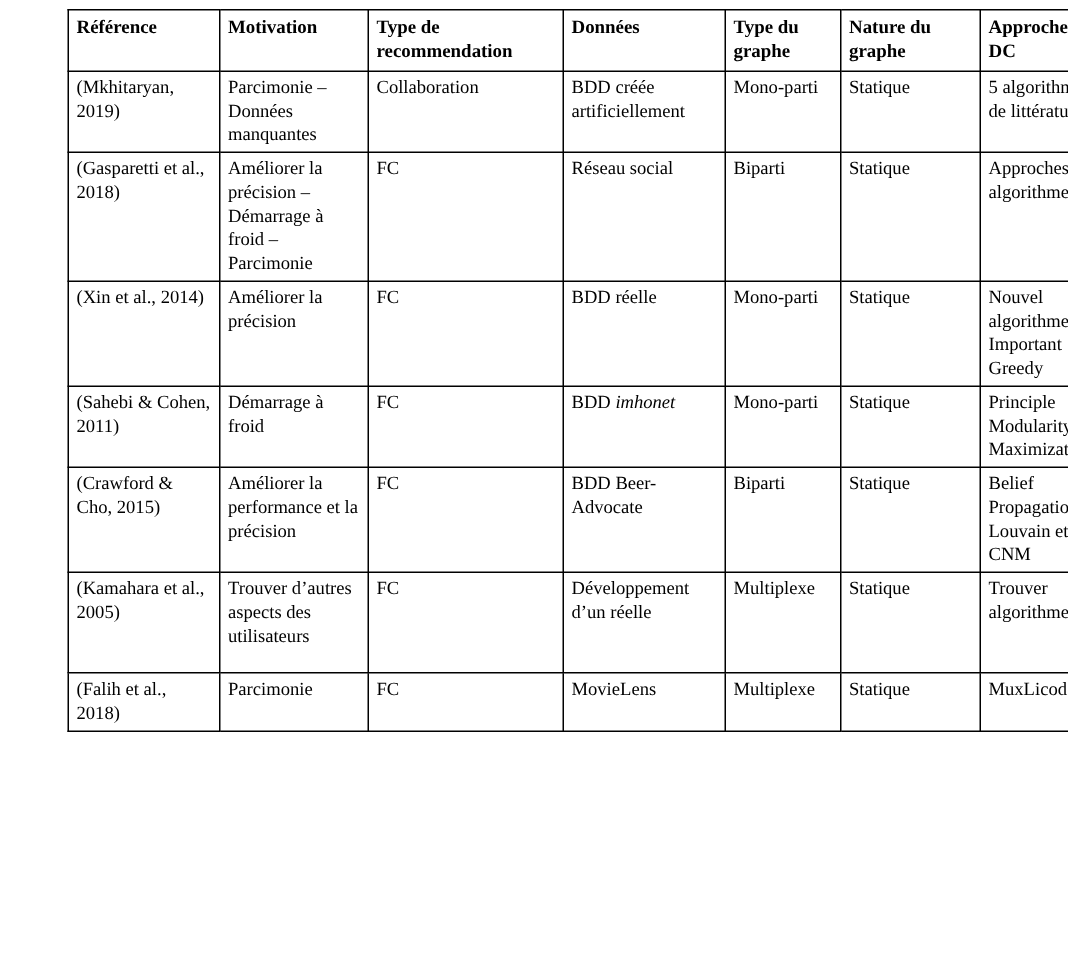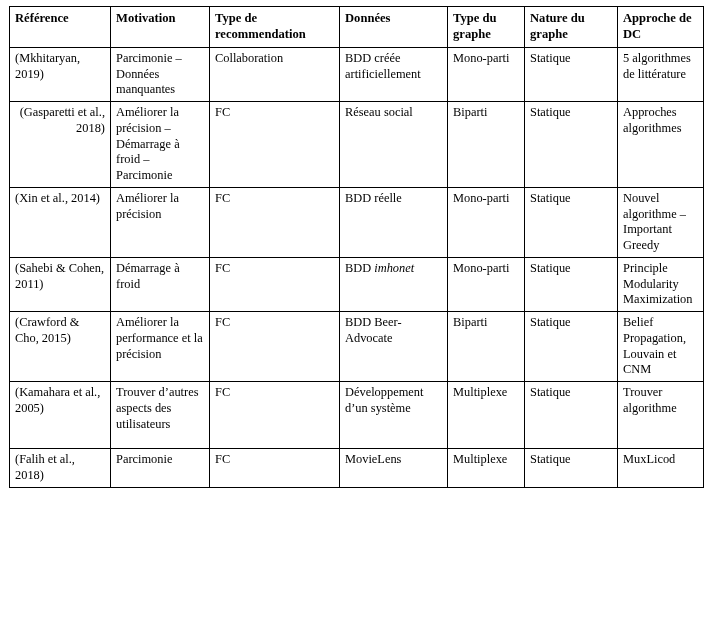--- a/index.html
+++ b/index.html
@@ -12,20 +12,21 @@
     width: 712px;
     height: 643px;
     font-family: "Liberation Serif", "DejaVu Serif", serif;
     color: #000000;
     overflow: hidden;
   }
   .table-wrap {
     padding: 6px 9px 0 9px;
     box-sizing: border-box;
     width: 654px;
+    margin-left: 36px;
   }
   table.cmp {
     border-collapse: collapse;
     table-layout: fixed;
     width: 694px;
     font-size: 12.4px;
     line-height: 1.27;
   }
   table.cmp th,
   table.cmp td {
@@ -88,21 +89,21 @@
         <tr data-name="table-row">
           <td data-name="cell-reference" style="height: 44px;">(Mkhitaryan, 2019)</td>
           <td data-name="cell-motivation">Parcimonie – Données manquantes</td>
           <td data-name="cell-type_reco">Collaboration</td>
           <td data-name="cell-donnees">BDD créée artificiellement</td>
           <td data-name="cell-type_graphe">Mono-parti</td>
           <td data-name="cell-nature_graphe">Statique</td>
           <td data-name="cell-approche_dc">5 algorithmes de littérature</td>
         </tr>
         <tr data-name="table-row">
-          <td data-name="cell-reference" style="height: 78px; text-align: right;">(Gasparetti et al., 2018)</td>
+          <td data-name="cell-reference" style="height: 78px;">(Gasparetti et al., 2018)</td>
           <td data-name="cell-motivation">Améliorer la précision – Démarrage à froid – Parcimonie</td>
           <td data-name="cell-type_reco">FC</td>
           <td data-name="cell-donnees">Réseau social</td>
           <td data-name="cell-type_graphe">Biparti</td>
           <td data-name="cell-nature_graphe">Statique</td>
           <td data-name="cell-approche_dc">Approches algorithmes</td>
         </tr>
         <tr data-name="table-row">
           <td data-name="cell-reference" style="height: 60px;">(Xin et al., 2014)</td>
           <td data-name="cell-motivation">Améliorer la précision</td>
@@ -127,21 +128,21 @@
           <td data-name="cell-type_reco">FC</td>
           <td data-name="cell-donnees">BDD Beer-Advocate</td>
           <td data-name="cell-type_graphe">Biparti</td>
           <td data-name="cell-nature_graphe">Statique</td>
           <td data-name="cell-approche_dc">Belief Propagation, Louvain et CNM</td>
         </tr>
         <tr data-name="table-row">
           <td data-name="cell-reference" style="height: 60px;">(Kamahara et al., 2005)</td>
           <td data-name="cell-motivation">Trouver d’autres aspects des utilisateurs</td>
           <td data-name="cell-type_reco">FC</td>
-          <td data-name="cell-donnees">Développement d’un système</td>
+          <td data-name="cell-donnees">Développement d’un réelle</td>
           <td data-name="cell-type_graphe">Multiplexe</td>
           <td data-name="cell-nature_graphe">Statique</td>
           <td data-name="cell-approche_dc">Trouver algorithme</td>
         </tr>
         <tr data-name="table-row">
           <td data-name="cell-reference" style="height: 25px;">(Falih et al., 2018)</td>
           <td data-name="cell-motivation">Parcimonie</td>
           <td data-name="cell-type_reco">FC</td>
           <td data-name="cell-donnees">MovieLens</td>
           <td data-name="cell-type_graphe">Multiplexe</td>

